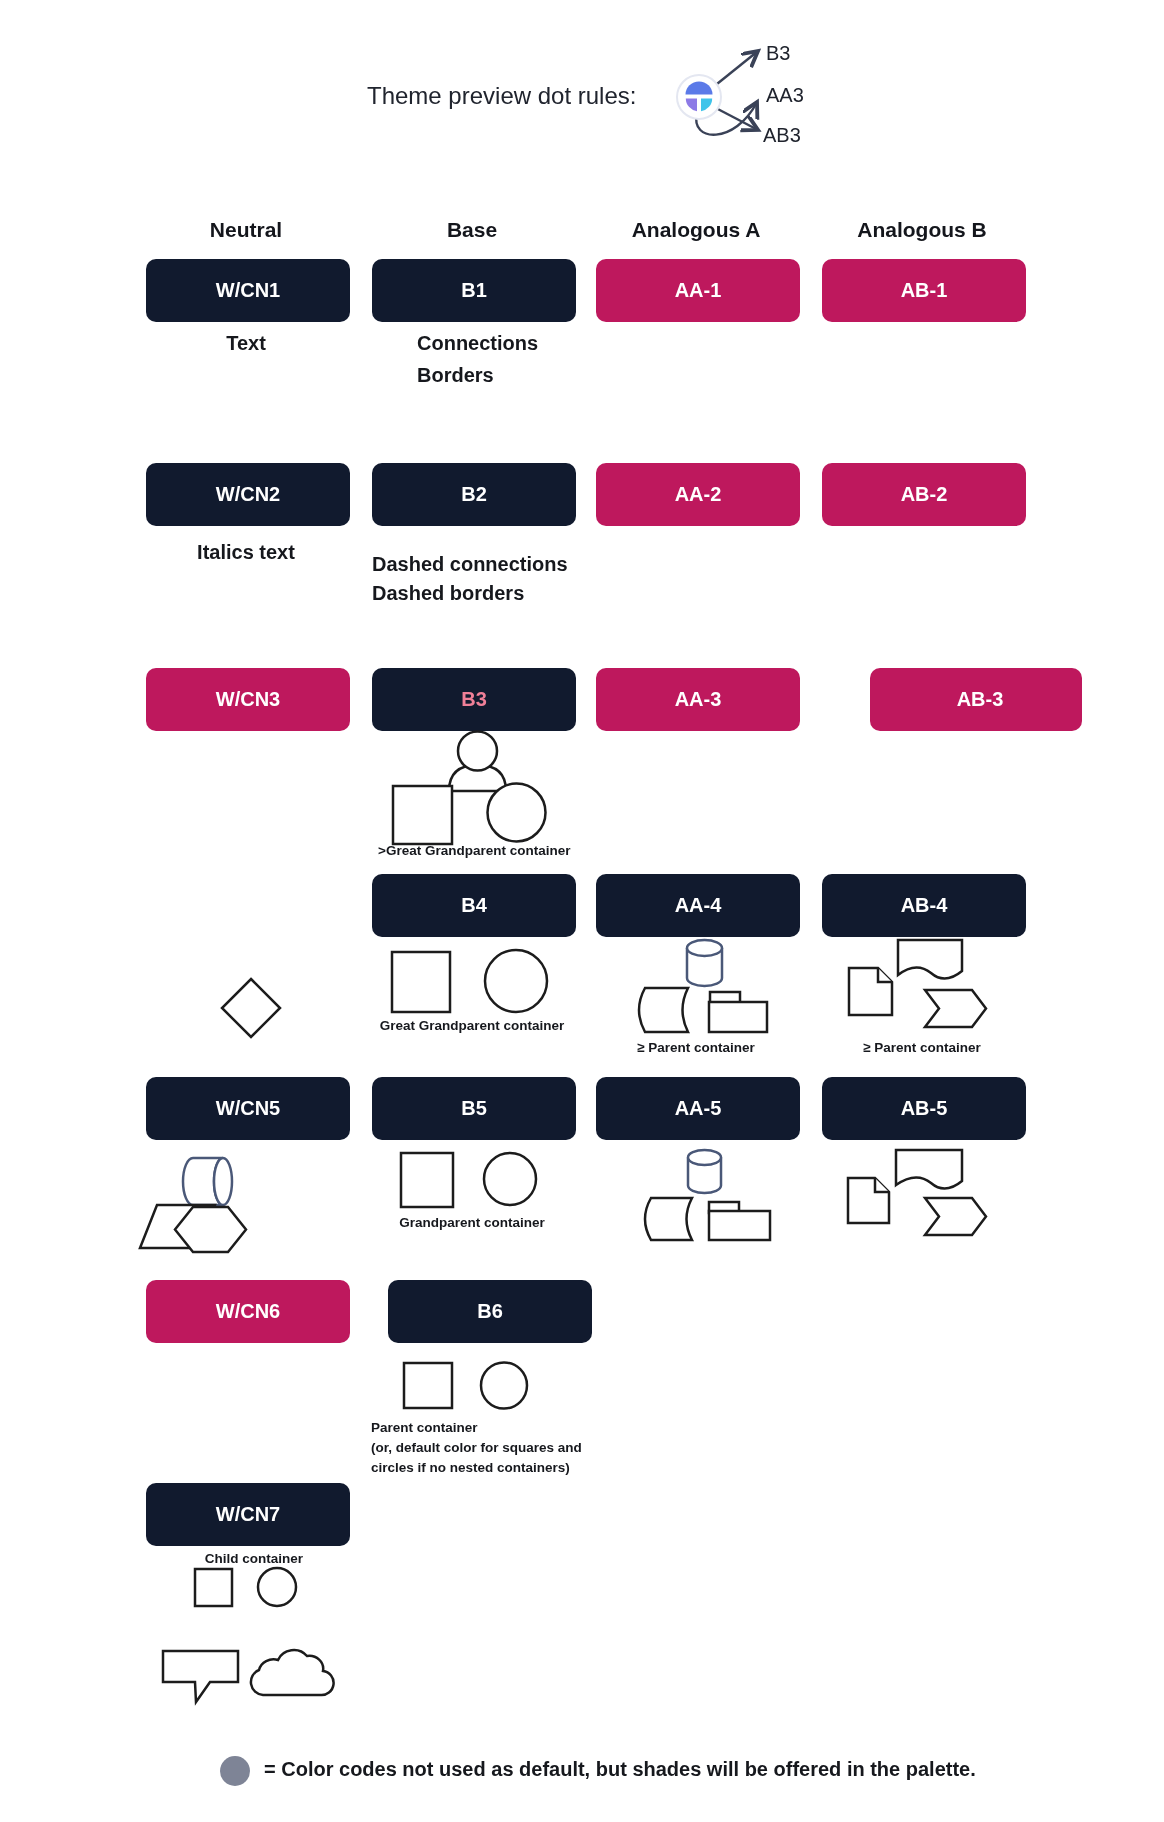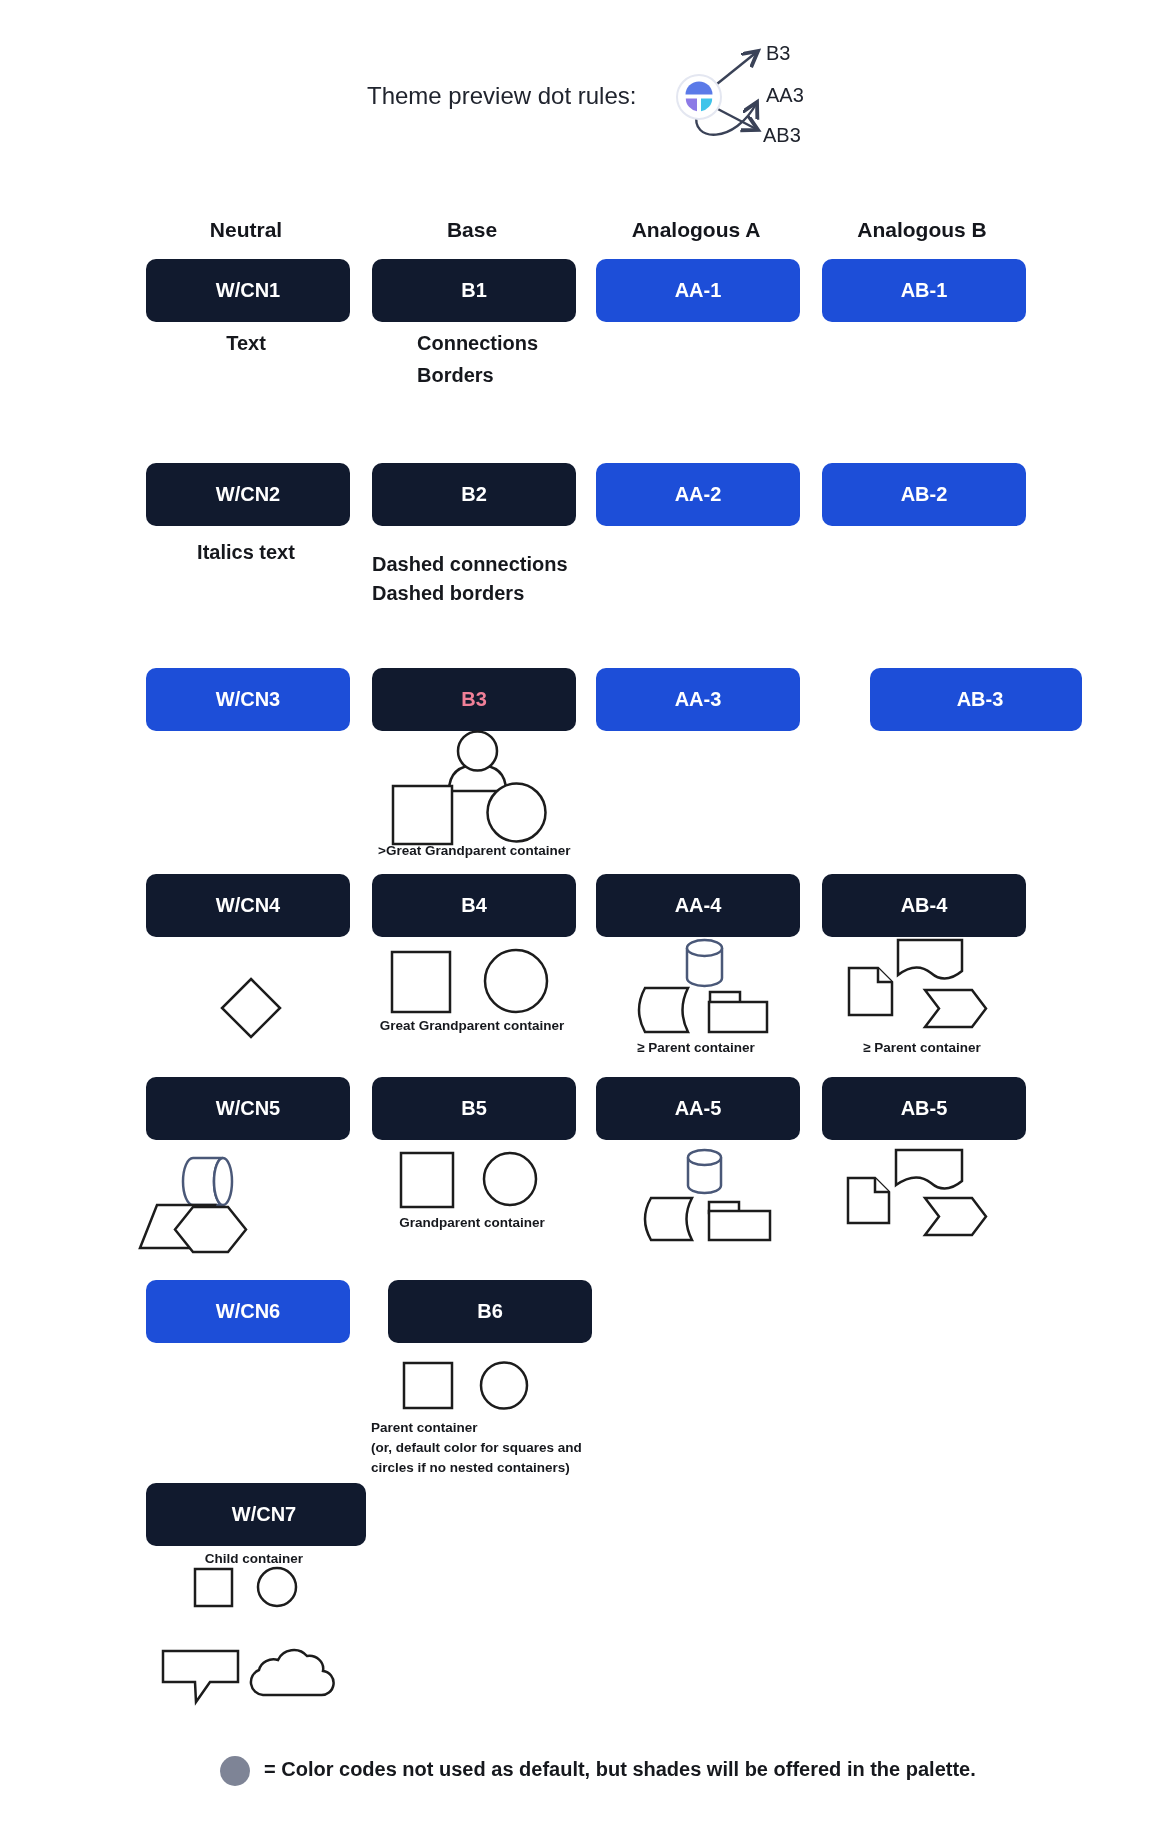--- a/index.html
+++ b/index.html
@@ -21,21 +21,21 @@
   .colhead{
     width:200px;text-align:center;
     font-size:21px;font-weight:bold;color:#14161c;white-space:nowrap;
   }
   .pill{
     width:204px;height:63px;border-radius:10px;
     display:flex;align-items:center;justify-content:center;
     font-size:20px;font-weight:bold;color:#ffffff;white-space:nowrap;
   }
   .pill.dark{background:#111a2e;}
-  .pill.gray{background:#1d4ed8;}
+  .pill.gray{background:#be185d;}
   .pill.pink-text{color:#f08098;}
   .note{
     font-size:20px;font-weight:bold;color:#16181d;white-space:nowrap;
   }
   .note.center{width:200px;text-align:center;}
   .caption{
     font-size:13.5px;font-weight:bold;color:#16181d;white-space:nowrap;
   }
   .caption.center{width:200px;text-align:center;}
   .legend-dot{
@@ -99,21 +99,20 @@
   <div class="abs pill gray" style="left:870px;top:668px;padding-left:8px;">AB-3</div>
 
   <svg class="abs" style="left:385px;top:725px;" width="170" height="125" viewBox="0 0 170 125">
     <path class="ink" d="M64,66 Q64,40 92.5,40 Q121,40 121,66 Z"></path>
     <circle class="ink" cx="92.5" cy="26" r="19.5"></circle>
     <rect class="ink" x="8" y="61" width="59" height="58"></rect>
     <circle class="ink" cx="131.5" cy="87.5" r="29"></circle>
   </svg>
   <div class="abs caption" style="left:378px;top:843px;">&gt;Great Grandparent container</div>
 
-  <div class="abs pill dark" style="left:146px;top:874px;">W/CN4</div>
   <div class="abs pill dark" style="left:372px;top:874px;">B4</div>
   <div class="abs pill dark" style="left:596px;top:874px;">AA-4</div>
   <div class="abs pill dark" style="left:822px;top:874px;">AB-4</div>
 
   <svg class="abs" style="left:220px;top:977px;" width="64" height="64" viewBox="0 0 64 64">
     <polygon class="ink" points="31,2 60,31 31,60 2,31"></polygon>
   </svg>
 
   <svg class="abs" style="left:390px;top:948px;" width="162" height="68" viewBox="0 0 162 68">
     <rect class="ink" x="2" y="4" width="58" height="60"></rect>
@@ -175,21 +174,21 @@
   <div class="abs pill dark" style="left:388px;top:1280px;">B6</div>
 
   <svg class="abs" style="left:400px;top:1360px;" width="132" height="52" viewBox="0 0 132 52">
     <rect class="ink" x="4" y="3" width="48" height="45"></rect>
     <circle class="ink" cx="104" cy="25.5" r="23"></circle>
   </svg>
   <div class="abs caption" style="left:371px;top:1420px;">Parent container</div>
   <div class="abs caption" style="left:371px;top:1440px;">(or, default color for squares and</div>
   <div class="abs caption" style="left:371px;top:1460px;">circles if no nested containers)</div>
 
-  <div class="abs pill dark" style="left:146px;top:1483px;padding-left:16px;">W/CN7</div>
+  <div class="abs pill dark" style="left:146px;top:1483px;">W/CN7</div>
   <div class="abs caption center" style="left:154px;top:1551px;">Child container</div>
 
   <svg class="abs" style="left:192px;top:1565px;" width="108" height="44" viewBox="0 0 108 44">
     <rect class="ink" x="3" y="4" width="37" height="37"></rect>
     <circle class="ink" cx="85" cy="22" r="19"></circle>
   </svg>
 
   <svg class="abs" style="left:160px;top:1638px;" width="178" height="70" viewBox="0 0 178 70">
     <path class="ink" d="M3,13 H78 V44 H50 L36,64 L35,44 H3 Z"></path>
     <path class="ink" d="M103,57 A13,13 0 0 1 99,32 A15,14 0 0 1 118,22 A17,16 0 0 1 147,18 A14,13 0 0 1 163,33 A12,12 0 0 1 160,57 Z"></path>

